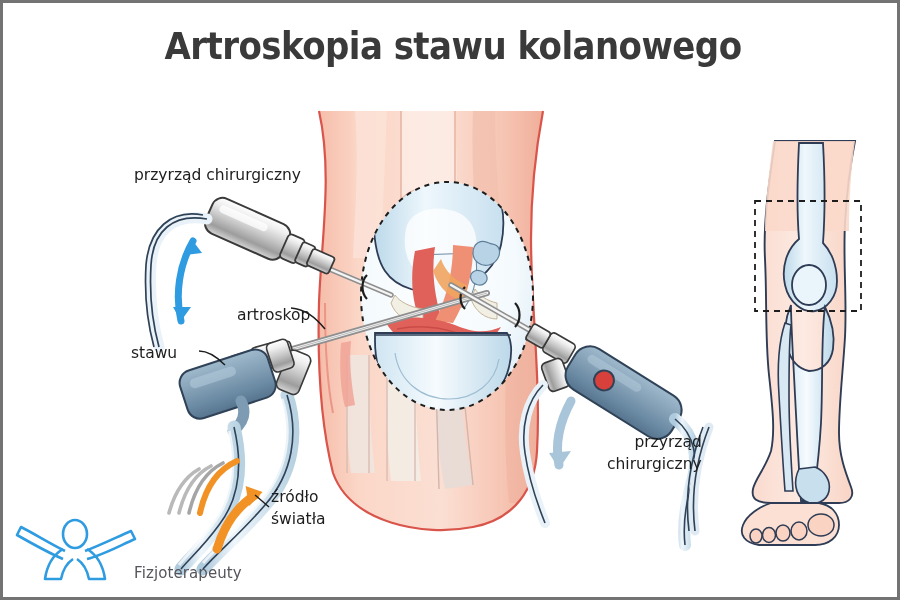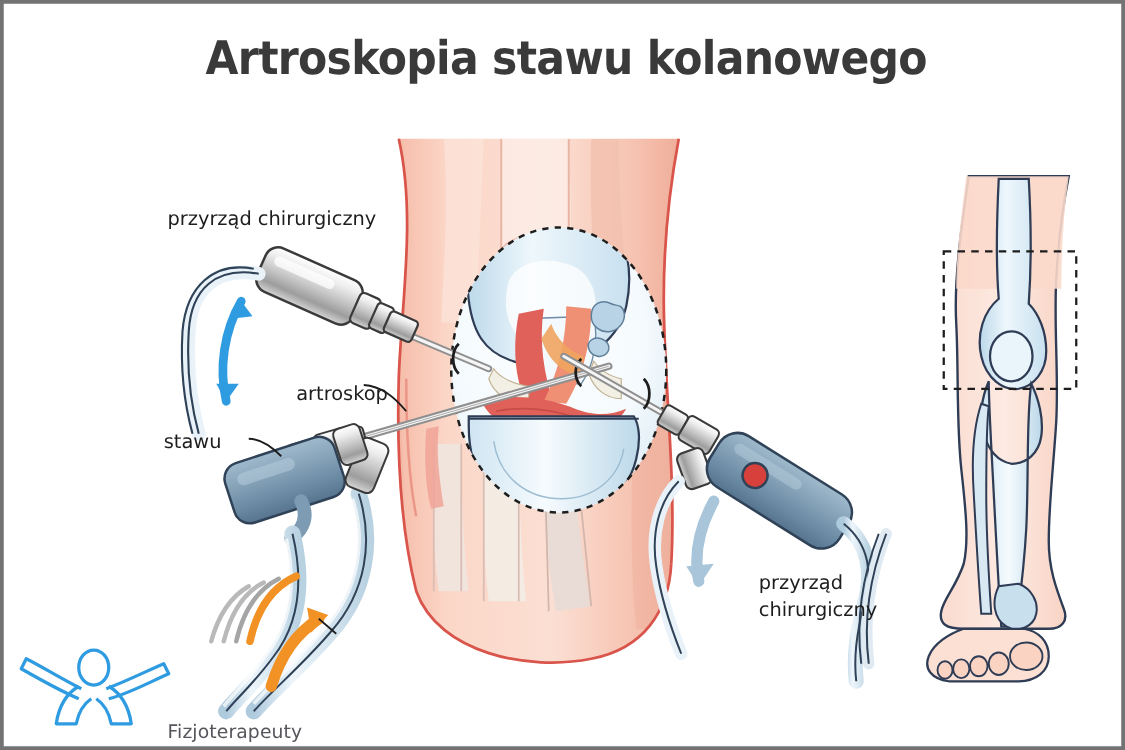--- a/index.html
+++ b/index.html
@@ -42,36 +42,36 @@
     font-family: "DejaVu Sans", sans-serif;
     font-size: 15.5px;
     color: #1d1d1d;
     white-space: nowrap;
     line-height: 1.45;
   }
   #lbl-instrument-top { left: 131px; top: 161px; }
   #lbl-arthroscope   { left: 214px; top: 301px; margin-left: 20px; }
   #lbl-camera        { left: 128px; top: 339px; }
   #lbl-light         { left: 268px; top: 483px; text-align: left; }
-  #lbl-instrument-right { left: 604px; top: 452px; text-align: left; }
+  #lbl-instrument-right { left: 604px; top: 428px; text-align: right; }
 
   #logo-word {
     position: absolute;
     left: 129px;
     top: 514px;
     font-family: "DejaVu Sans", sans-serif;
     font-weight: bold;
     font-size: 42px;
     letter-spacing: -1.2px;
     color: #16161a;
   }
   #logo-sub {
     position: absolute;
     left: 131px;
-    top: 573px;
+    top: 561px;
     font-family: "DejaVu Sans", sans-serif;
     font-size: 15px;
     letter-spacing: 0.1px;
     color: #55555c;
   }
   svg.layer {
     position: absolute;
     left: 0;
     top: 0;
     width: 900px;
@@ -389,20 +389,24 @@
       </g>
     </g>
   </svg>
 
   <div class="lbl" id="lbl-instrument-top">przyrząd chirurgiczny</div>
 
   <div class="lbl" id="lbl-arthroscope">artroskop</div>
 
   <div class="lbl" id="lbl-camera">stawu</div>
 
+  <div class="lbl" id="lbl-light">
+    <div>źródło</div>
+    <div>światła</div>
+  </div>
 
   <div class="lbl" id="lbl-instrument-right">
     <div>przyrząd</div>
     <div>chirurgiczny</div>
   </div>
 
   <div id="logo-sub">Fizjoterapeuty</div>
 
 </div>
 

